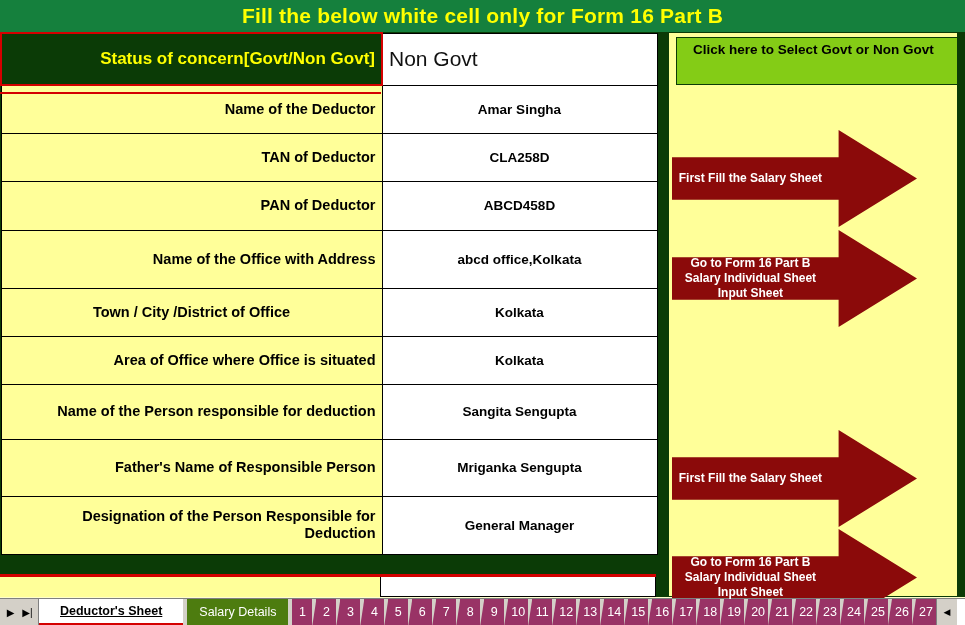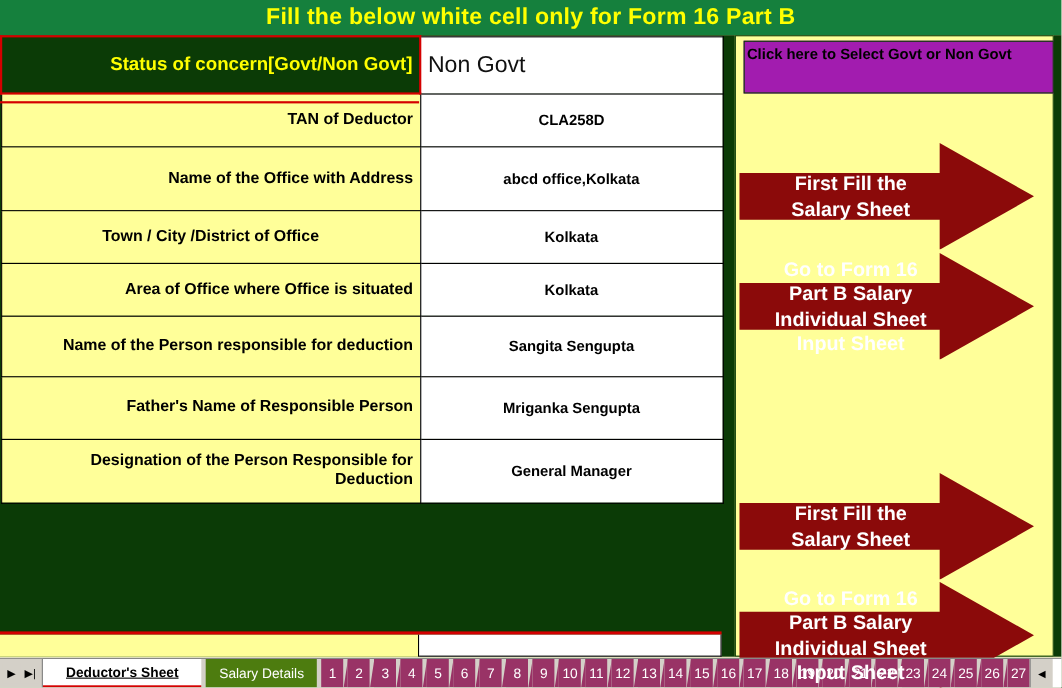--- a/index.html
+++ b/index.html
@@ -138,42 +138,41 @@
     height: 565px;
     background: #ffff99;
     border: 1px solid #0b3b06;
     box-sizing: border-box;
   }
 
   .select-note {
     position: absolute;
     left: 676px; top: 5px;
     width: 282px; height: 48px;
-    background: #a21caf;
+    background: #84cc16;
     color: #000000;
     font-size: 13.5px;
     font-weight: bold;
     line-height: 1.25;
-    padding: 4px 2px;
+    padding: 4px 16px;
     box-sizing: border-box;
     border: 1px solid #0b3b06;
   }
 
   
   .arrow {
     position: absolute;
     color: #ffffff;
     font-weight: bold;
-    font-size: 18px;
+    font-size: 12px;
     text-align: center;
     line-height: 1.25;
     display: flex;
     align-items: center;
-    justify-content: center;
-    padding-left: 23px;
+    justify-content: flex-end;
   }
   .arrow .arrow-bg {
     position: absolute;
     left: 0; top: 0; right: 0; bottom: 0;
     background: #8b0a0a;
     clip-path: polygon(0% 28%, 68% 28%, 68% 0%, 100% 50%, 68% 100%, 68% 72%, 0% 72%);
   }
   .arrow .arrow-text {
     position: relative;
     z-index: 2;
@@ -291,26 +290,34 @@
       <colgroup>
         <col class="col-label">
         <col class="col-value">
       </colgroup>
       <tbody>
         <tr>
           <td class="lbl-status" style="height:52px;">Status of concern[Govt/Non Govt]</td>
           <td class="val-status">Non Govt</td>
         </tr>
 
+        <tr>
+          <td class="lbl" style="height:48px;">Name of the Deductor</td>
+          <td class="val">Amar Singha</td>
+        </tr>
 
         <tr>
           <td class="lbl" style="height:48px;">TAN of Deductor</td>
           <td class="val">CLA258D</td>
         </tr>
 
+        <tr>
+          <td class="lbl" style="height:49px;">PAN of Deductor</td>
+          <td class="val">ABCD458D</td>
+        </tr>
 
         <tr>
           <td class="lbl" style="height:58px;">Name of the Office with Address</td>
           <td class="val">abcd office,Kolkata</td>
         </tr>
 
         <tr>
           <td class="lbl" style="height:48px;text-align:center;">Town / City /District of Office</td>
           <td class="val">Kolkata</td>
         </tr>

